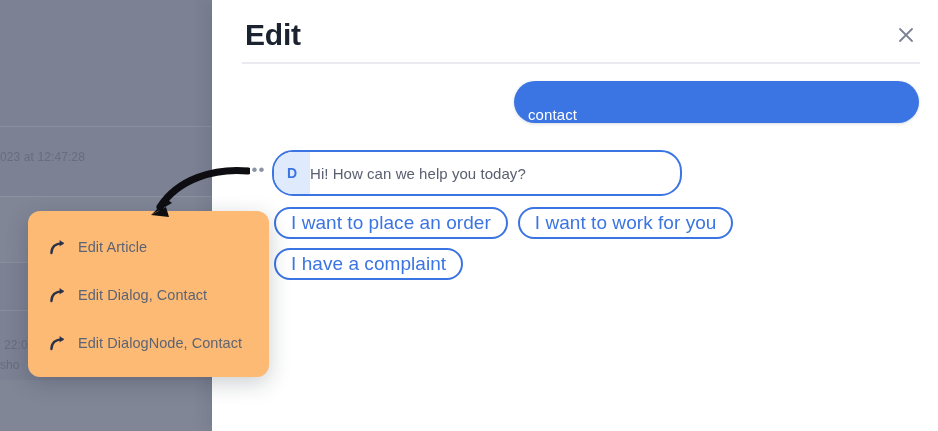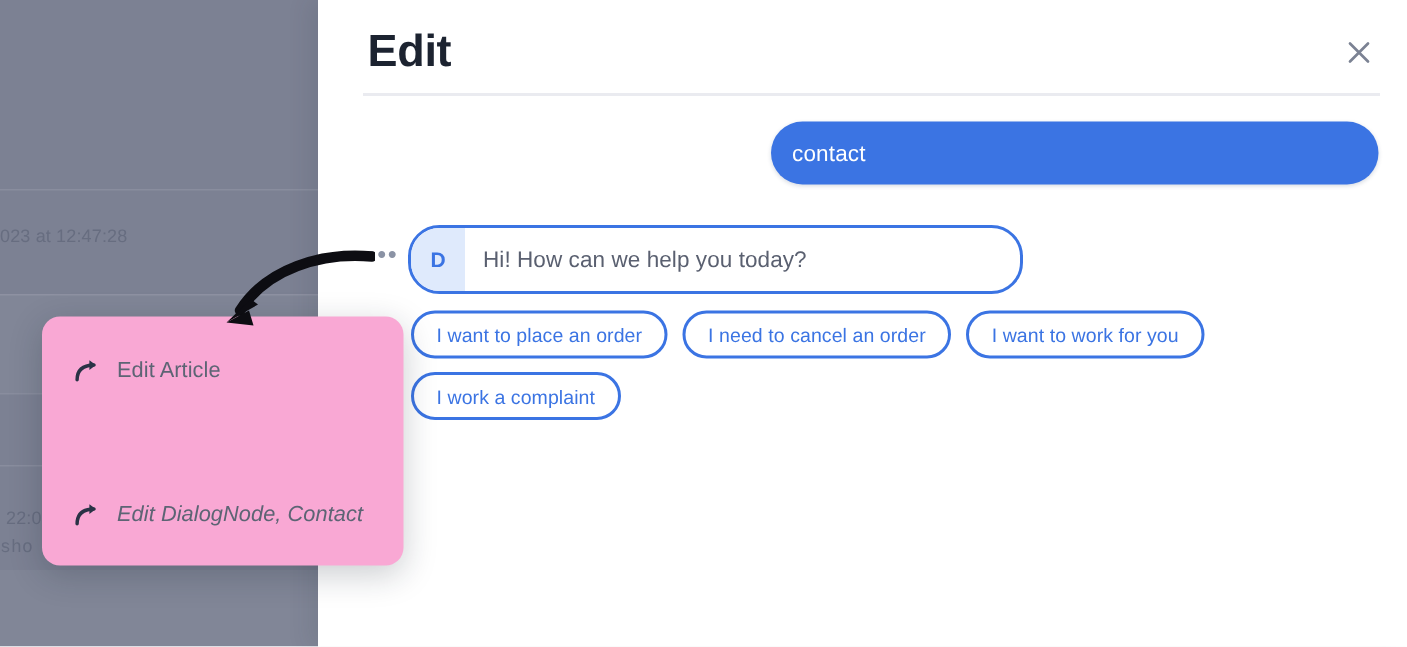--- a/index.html
+++ b/index.html
@@ -101,21 +101,21 @@
   .user-bubble {
     position: absolute;
     left: 302px;
     top: 18px;
     width: 405px;
     height: 42px;
     border-radius: 21px;
     background: #3b74e3;
     box-shadow: 0 1px 3px rgba(30,50,90,0.18);
     display: flex;
-    align-items: center;
+    align-items: flex-end;
   }
   .user-bubble-text {
     color: #ffffff;
     font-size: 15px;
     padding-left: 14px;
     letter-spacing: 0.1px;
   }
 
   .bot-row {
     position: absolute;
@@ -156,21 +156,20 @@
     justify-content: center;
     color: #3b74e3;
     font-weight: bold;
     font-size: 14px;
     flex: 0 0 36px;
   }
   .bot-text {
     flex: 1;
     display: flex;
     align-items: center;
-    padding-left: 12px;
     color: #5a6070;
     font-size: 15px;
     letter-spacing: 0.05px;
   }
 
   .chips {
     position: absolute;
     left: 62px;
     top: 144px;
     width: 620px;
@@ -180,34 +179,34 @@
   }
   .chip {
     border: 2px solid #3b74e3;
     color: #3b74e3;
     background: #ffffff;
     border-radius: 16px;
     height: 28px;
     display: flex;
     align-items: center;
     padding: 0 15px;
-    font-size: 13px;
+    font-size: 19px;
     cursor: pointer;
     white-space: nowrap;
     letter-spacing: 0.05px;
   }
 
   
   .context-menu {
     position: absolute;
     left: 28px;
     top: 211px;
     width: 241px;
     height: 166px;
-    background: #f9a8d4;
+    background: #fdba74;
     border-radius: 12px;
     box-shadow: 0 6px 22px rgba(25,30,45,0.22);
     z-index: 30;
   }
   .menu-item {
     position: absolute;
     left: 0;
     width: 241px;
     height: 36px;
     display: flex;
@@ -247,21 +246,21 @@
 <div class="backdrop">
   <div class="backdrop-row-divider" style="top:126px;"></div>
   <div class="backdrop-row-divider" style="top:196px;"></div>
   <div class="backdrop-row-divider" style="top:262px;"></div>
   <div class="backdrop-row-divider" style="top:310px;"></div>
   <div class="backdrop-block" style="top:196px;height:66px;"></div>
   <div class="backdrop-block" style="top:380px;height:51px;"></div>
 
   <div class="backdrop-text" style="left:0px;top:150px;">023 at 12:47:28</div>
   <div class="backdrop-text" style="left:4px;top:338px;">22:0</div>
-  <div class="backdrop-text" style="left:0;top:358px;font-family:Liberation Mono, monospace;">sho</div>
+  <div class="backdrop-text" style="left:0;top:358px;">sho</div>
 </div>
 
 <div class="panel">
 
   <div class="panel-header">
     <div class="panel-title">Edit</div>
 
     <div class="close-btn">
       <svg width="18" height="18" viewBox="0 0 18 18">
         <path d="M3 3 L15 15 M15 3 L3 15" stroke="#7b8293" stroke-width="1.8" stroke-linecap="round" fill="none"></path>
@@ -279,42 +278,50 @@
     <div class="bot-row">
       <div class="ellipsis-btn">•••</div>
       <div class="bot-bubble">
         <div class="bot-avatar">D</div>
         <div class="bot-text">Hi! How can we help you today?</div>
       </div>
     </div>
 
     <div class="chips">
       <div class="chip">I want to place an order</div>
-      <div class="chip">I need to cancel an order</div>
       <div class="chip">I want to work for you</div>
-      <div class="chip">I work a complaint</div>
+      <div class="chip">I have a complaint</div>
     </div>
 
   </div>
 </div>
 
 <div class="context-menu">
 
   <div class="menu-item" style="top:18px;">
     <span class="menu-item-icon">
       <svg width="18" height="16" viewBox="0 0 18 16">
         <path d="M1.4 14.2 C1.4 7.2 6.0 4.4 12.6 4.3" stroke="#2a3346" stroke-width="2.3" fill="none" stroke-linecap="round"></path>
         <path d="M9.6 1.1 L13.9 4.3 L9.6 7.6 Z" fill="#2a3346"></path>
       </svg>
     </span>
     <span class="menu-item-label">Edit Article</span>
   </div>
 
-
-  <div class="menu-item" style="top:114px;font-style:italic;">
+  <div class="menu-item" style="top:66px;">
+    <span class="menu-item-icon">
+      <svg width="18" height="16" viewBox="0 0 18 16">
+        <path d="M1.4 14.2 C1.4 7.2 6.0 4.4 12.6 4.3" stroke="#2a3346" stroke-width="2.3" fill="none" stroke-linecap="round"></path>
+        <path d="M9.6 1.1 L13.9 4.3 L9.6 7.6 Z" fill="#2a3346"></path>
+      </svg>
+    </span>
+    <span class="menu-item-label">Edit Dialog, Contact</span>
+  </div>
+
+  <div class="menu-item" style="top:114px;">
     <span class="menu-item-icon">
       <svg width="18" height="16" viewBox="0 0 18 16">
         <path d="M1.4 14.2 C1.4 7.2 6.0 4.4 12.6 4.3" stroke="#2a3346" stroke-width="2.3" fill="none" stroke-linecap="round"></path>
         <path d="M9.6 1.1 L13.9 4.3 L9.6 7.6 Z" fill="#2a3346"></path>
       </svg>
     </span>
     <span class="menu-item-label">Edit DialogNode, Contact</span>
   </div>
 
 </div>

